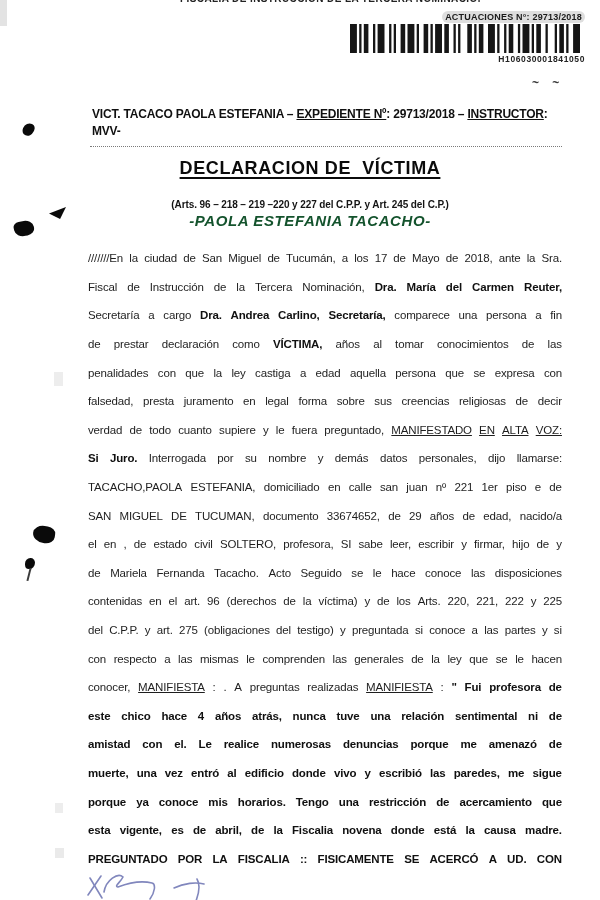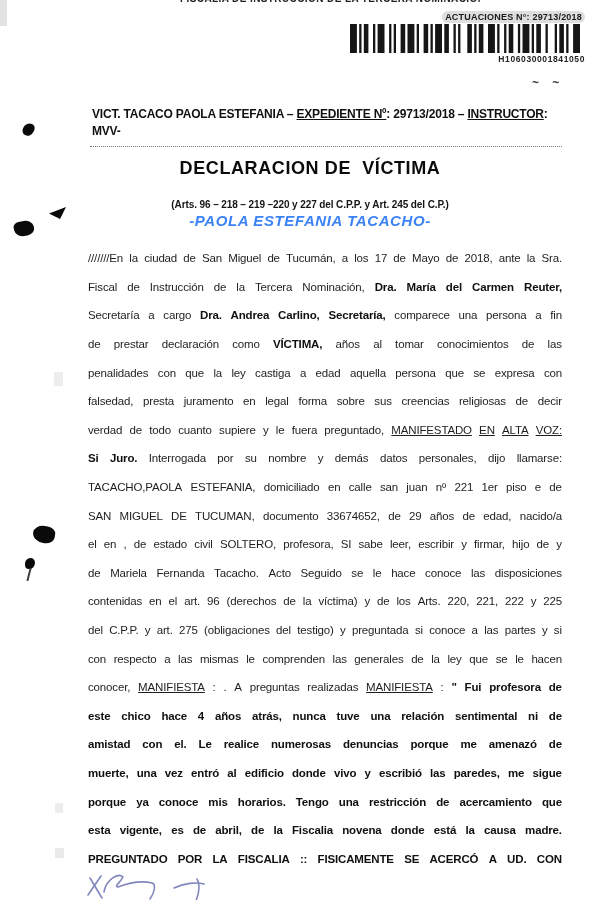--- a/index.html
+++ b/index.html
@@ -16,24 +16,24 @@
     background:#dedede;padding:1px 3px;letter-spacing:.2px;border-radius:6px;}
   .barcode-wrap{position:absolute;top:24px;right:15px;width:235px;height:29px;}
   .barcode-num{position:absolute;top:54px;right:15px;font-size:8.5px;font-weight:bold;letter-spacing:.6px;color:#222;margin-left:44px;}
   .pen-marks{position:absolute;top:76px;left:532px;font-size:12px;font-weight:bold;color:#3a3a3a;letter-spacing:5px;}
   
   .case-header{position:absolute;top:106px;left:92px;width:472px;font-size:12px;font-weight:bold;
     line-height:17px;letter-spacing:-.2px;color:#101010;}
   .dotted-rule{position:absolute;top:146px;left:90px;width:472px;height:0;border-top:1.5px dotted #7a7a7a;}
   
   .title-block{position:absolute;top:158px;left:60px;width:500px;text-align:center;}
-  .doc-title{font-size:18px;font-weight:bold;color:#0b0b0b;
+  .doc-title{font-size:18px;font-weight:bold;color:#0b0b0b;text-decoration:underline;
     text-decoration-thickness:2px;text-underline-offset:3px;letter-spacing:.6px;white-space:pre;}
   .doc-subtitle{margin-top:20px;font-size:10px;font-weight:bold;letter-spacing:-.1px;color:#141414;}
-  .doc-declarant{margin-top:2px;font-size:15px;font-weight:bold;font-style:italic;letter-spacing:.6px;color:#3b82f6;}
+  .doc-declarant{margin-top:2px;font-size:15px;font-weight:bold;font-style:italic;letter-spacing:.6px;color:#14532d;}
   
   .body-text{position:absolute;top:244px;left:88px;width:474px;font-size:11.5px;letter-spacing:-.15px;color:#1e1e1e;}
   .body-line{display:flex;justify-content:space-between;align-items:center;height:28.6px;white-space:nowrap;}
   .seg-b{font-weight:bold;color:#101010;}
   .seg-u{text-decoration:underline;}
   
   .blob{position:absolute;background:#0a0a0a;}
   .blob1{left:23px;top:123px;width:11px;height:13px;border-radius:60% 40% 55% 45%;transform:rotate(25deg);}
   .blob2{left:49px;top:207px;width:17px;height:12px;clip-path:polygon(0 55%,100% 0,65% 100%);}
   .blob3{left:14px;top:221px;width:20px;height:15px;border-radius:30% 50% 40% 50%;transform:rotate(-12deg);}

